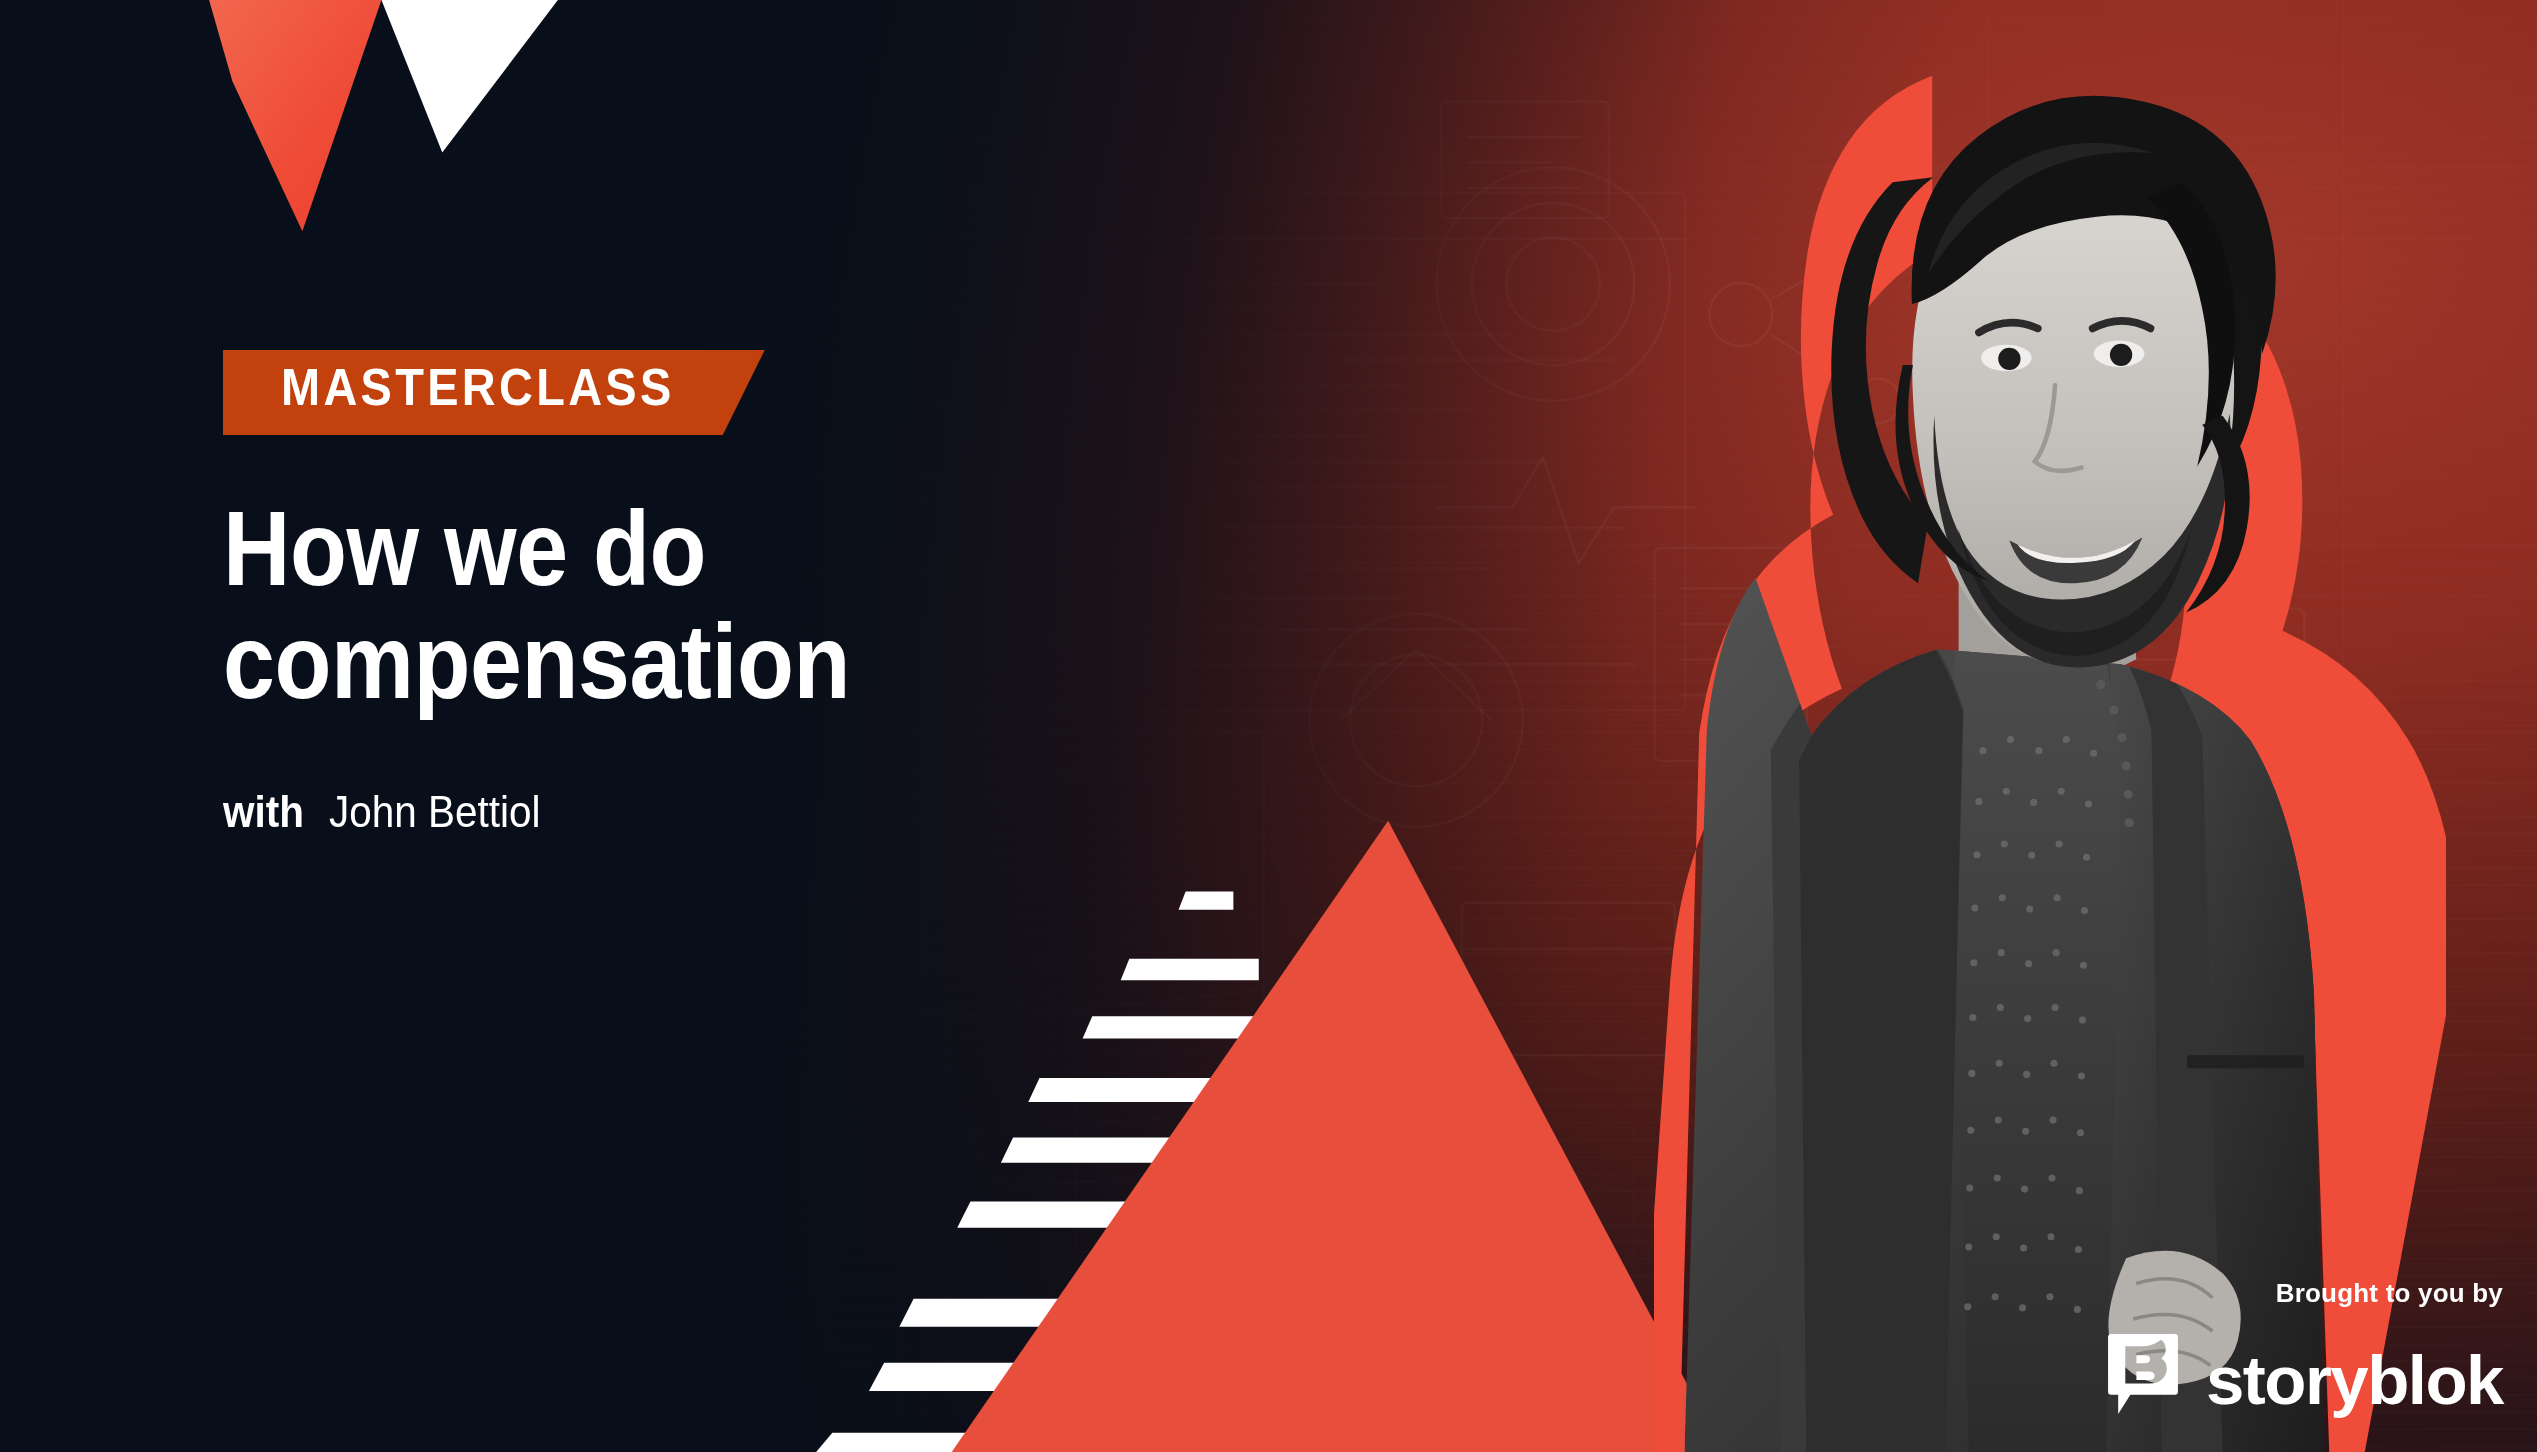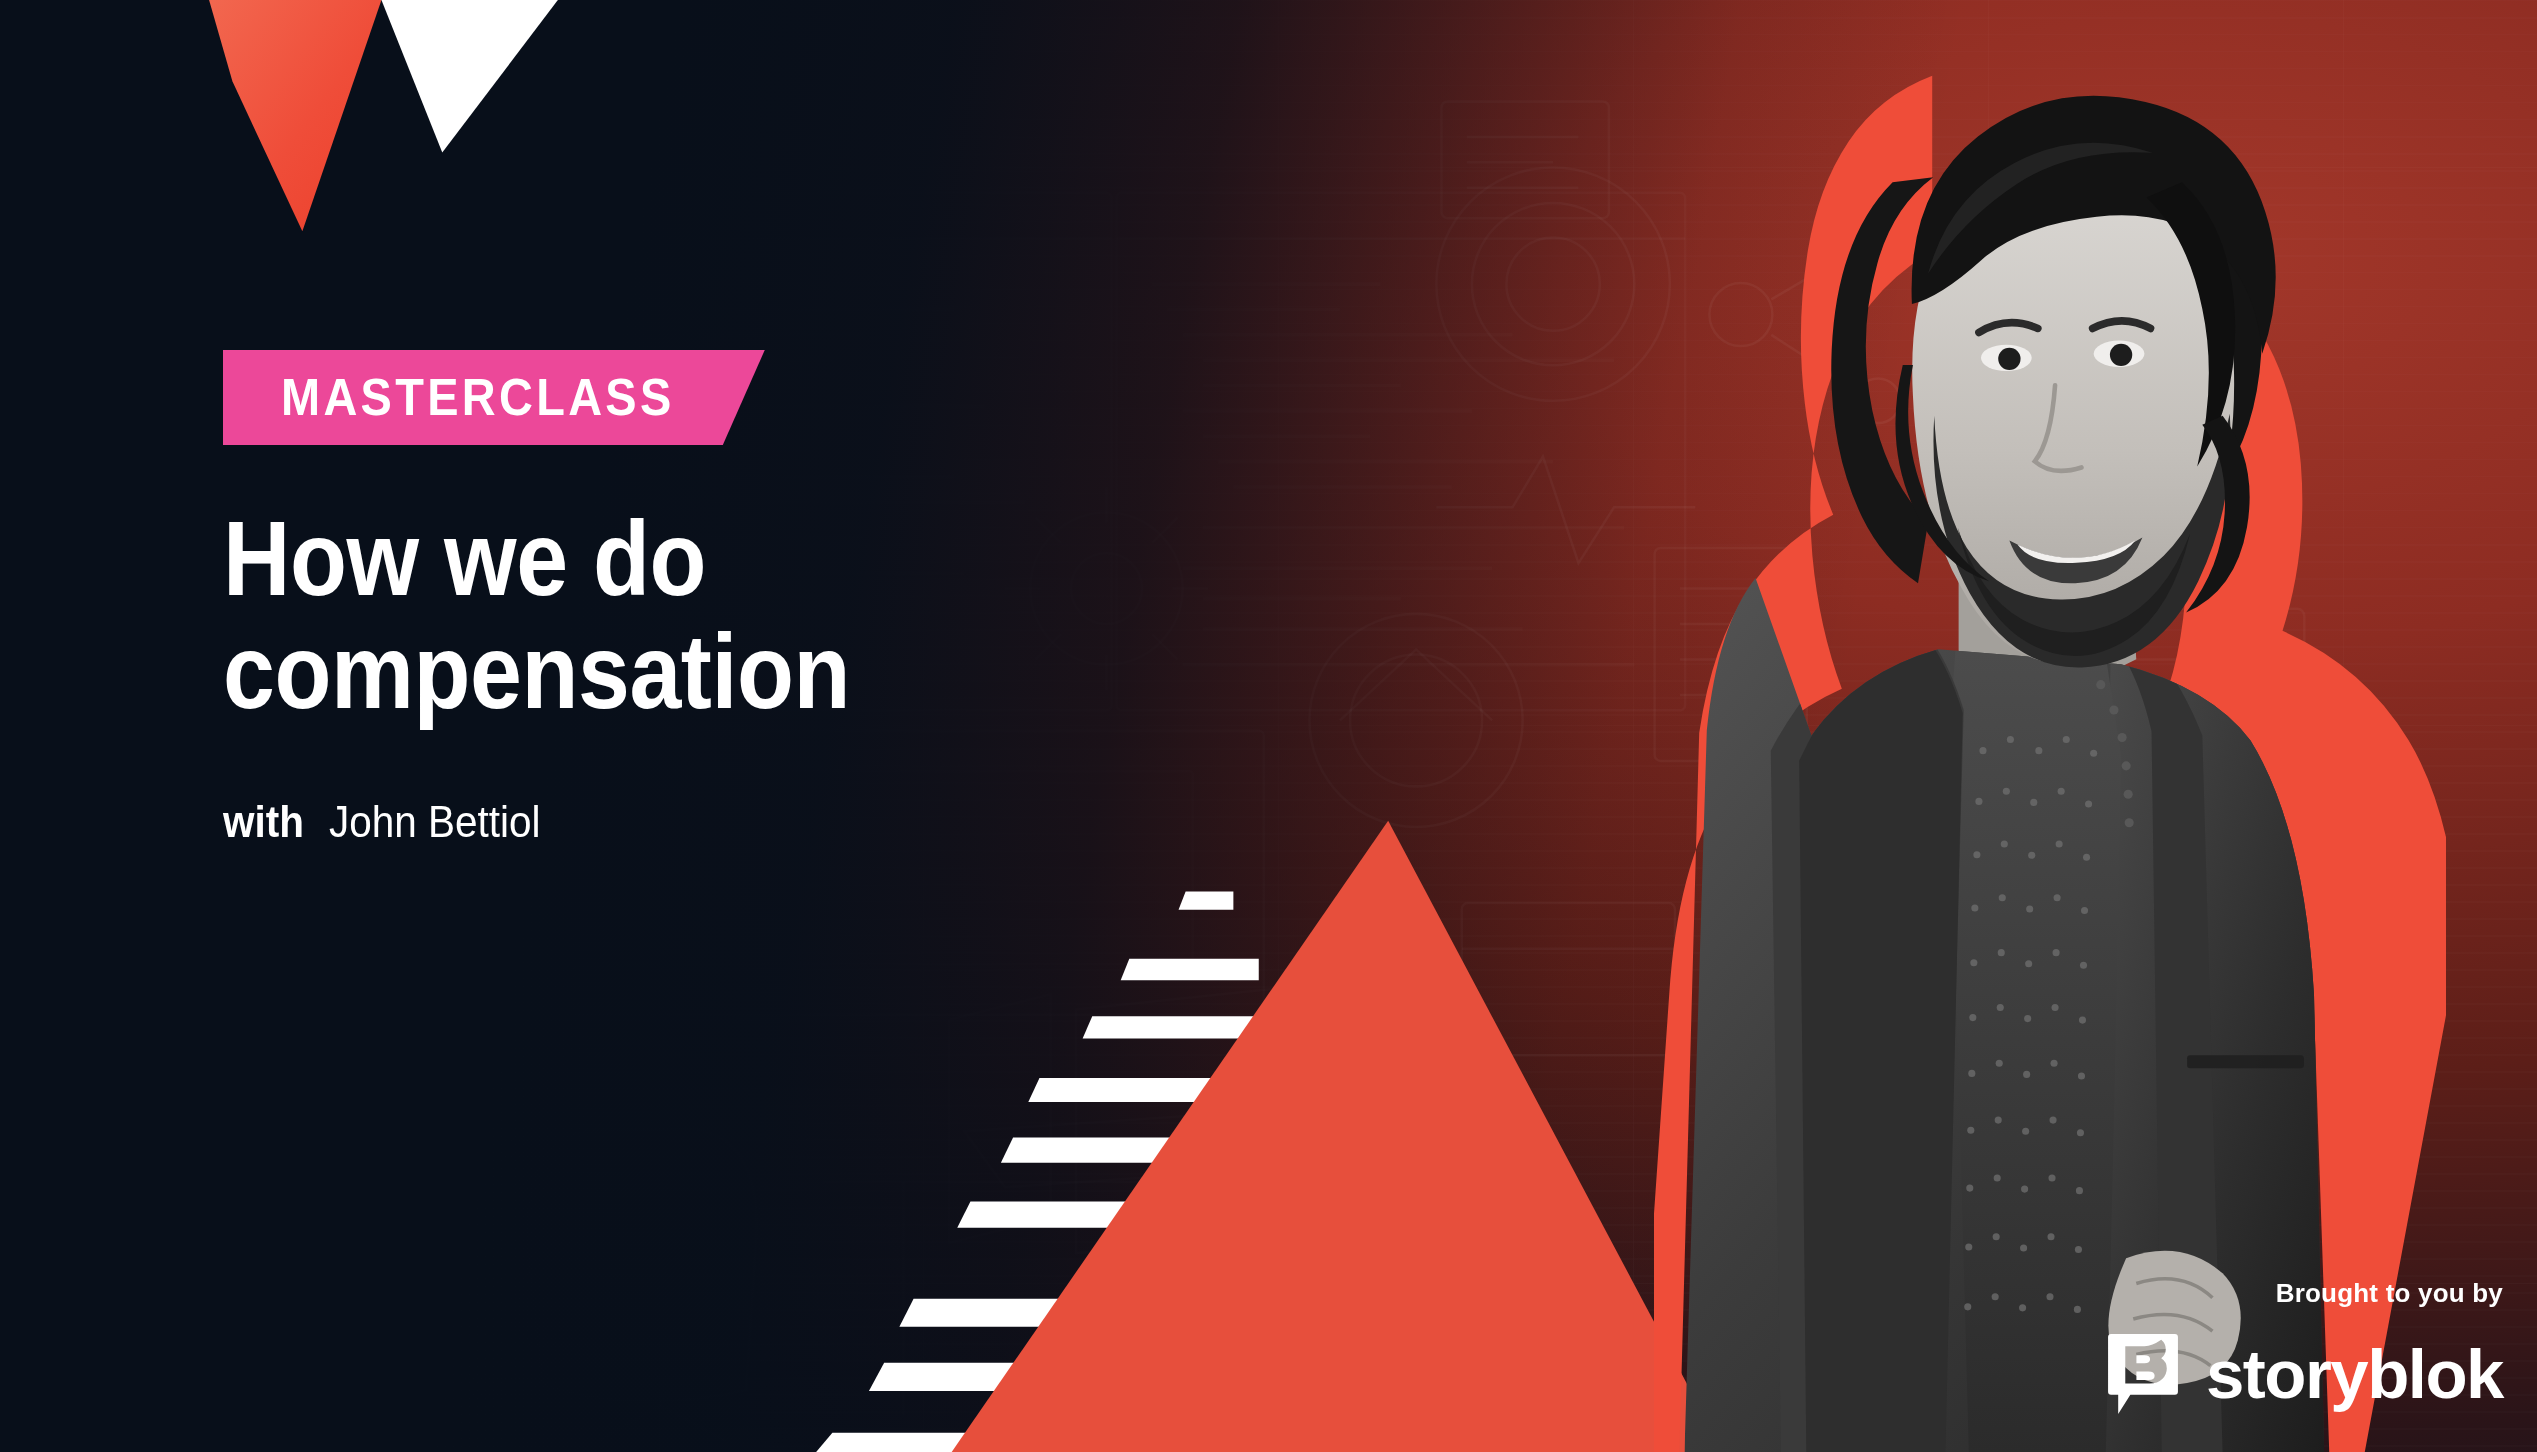--- a/index.html
+++ b/index.html
@@ -85,22 +85,22 @@
   
   .content{
     position:absolute;
     left:223px; top:350px;
     width:1167px;
     z-index:40;
   }
   .badge{
     display:inline-block;
     position:relative;
-    background:#ec4899;
-    padding:22px 56px 22px 58px;
+    background:#c2410c;
+    padding:12px 56px 22px 58px;
     clip-path:polygon(0 0, 100% 0, calc(100% - 42px) 100%, 0 100%);
   }
   .badge-label{
     display:block;
     color:#ffffff;
     font-family:"Liberation Sans Narrow","Liberation Sans", sans-serif;
     font-weight:700;
     font-size:51px;
     line-height:1;
     letter-spacing:3.6px;
@@ -146,21 +146,21 @@
     font-family:"Liberation Sans Narrow","Liberation Sans", sans-serif;
     font-weight:700;
     font-size:26px;
     line-height:1;
     letter-spacing:0.2px;
     margin-bottom:28px;
     white-space:nowrap;
   }
   .brand-lockup{
     display:flex;
-    align-items:center;
+    align-items:flex-end;
     gap:28px;
     justify-content:flex-end;
   }
   .brand-mark{width:70px;height:81px;flex:0 0 auto;}
   .brand-mark svg{width:100%;height:100%;display:block;}
   .brand-word{
     color:#ffffff;
     font-family:"Liberation Sans","DejaVu Sans", sans-serif;
     font-weight:700;
     font-size:69px;

